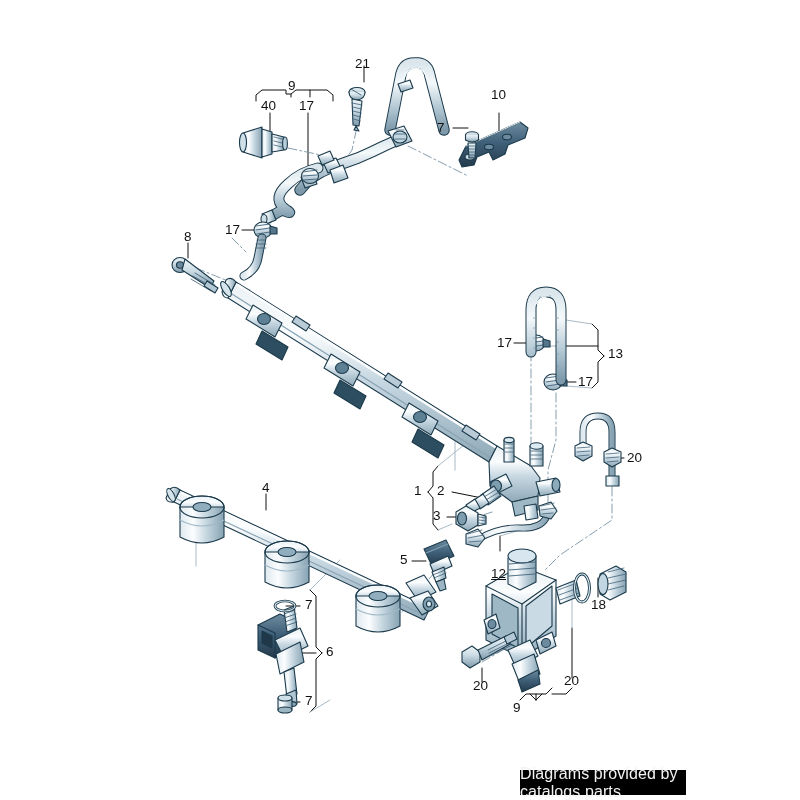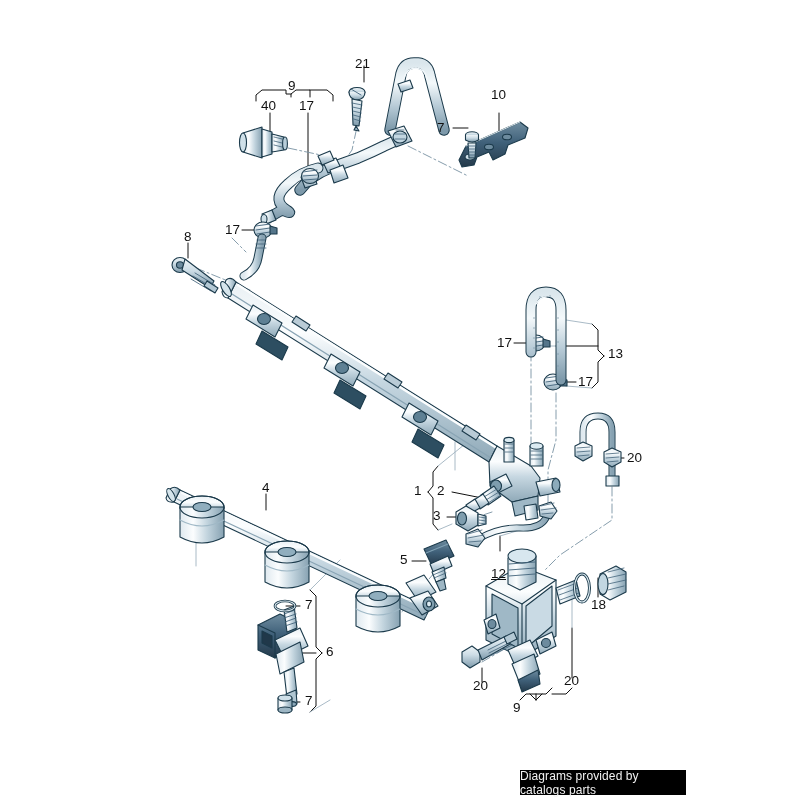--- a/index.html
+++ b/index.html
@@ -3,21 +3,21 @@
 <meta charset="utf-8">
 <style>
   html,body{margin:0;padding:0;background:#ffffff;}
   body{width:800px;height:800px;position:relative;overflow:hidden;
        font-family:"Liberation Sans", sans-serif;}
   #stage{position:absolute;inset:0;width:800px;height:800px;}
   .callout{position:absolute;font-size:13.5px;color:#111;font-family:"Liberation Sans",sans-serif;
            line-height:1;white-space:nowrap;}
   #footer-banner{position:absolute;left:520px;top:770px;width:166px;height:25px;background:#000;
         display:flex;align-items:center;justify-content:center;}
-  #footer-banner span{color:#f2f2f2;font-size:12px;font-family:"Liberation Sans",sans-serif;letter-spacing:.1px;}
+  #footer-banner span{color:#f2f2f2;font-size:16px;font-family:"Liberation Sans",sans-serif;letter-spacing:.1px;}
   svg{display:block;}
 </style>
 </head>
 <body>
 
 <div id="stage">
 
 <svg width="800" height="800" viewBox="0 0 800 800">
   <defs>
     <linearGradient id="gMetal" x1="0" y1="0" x2="0" y2="1">

